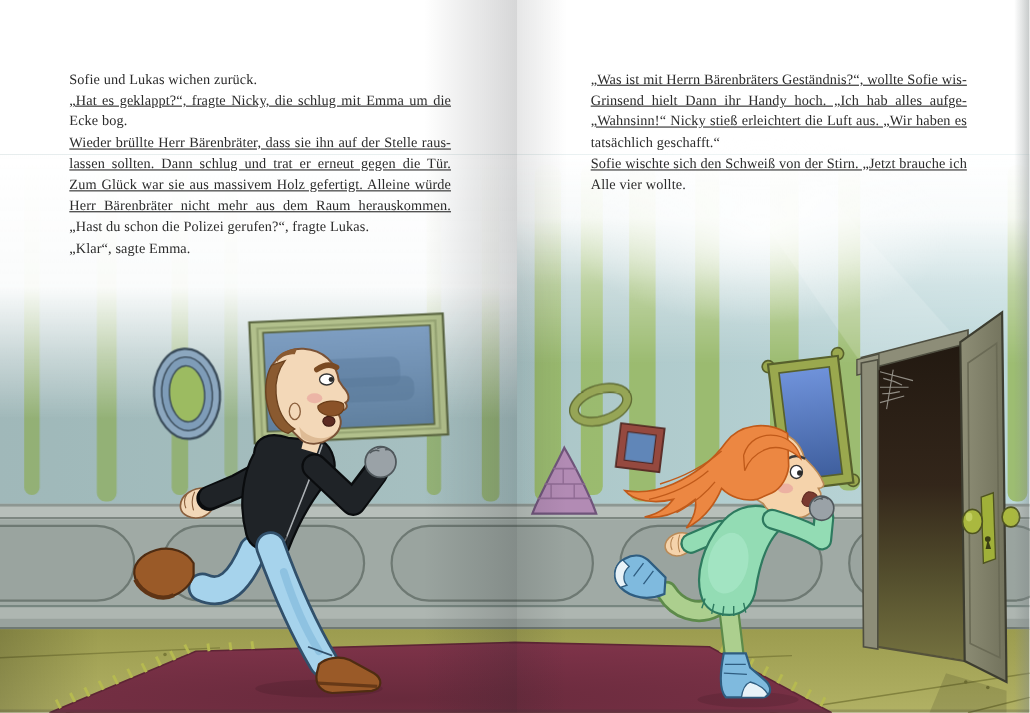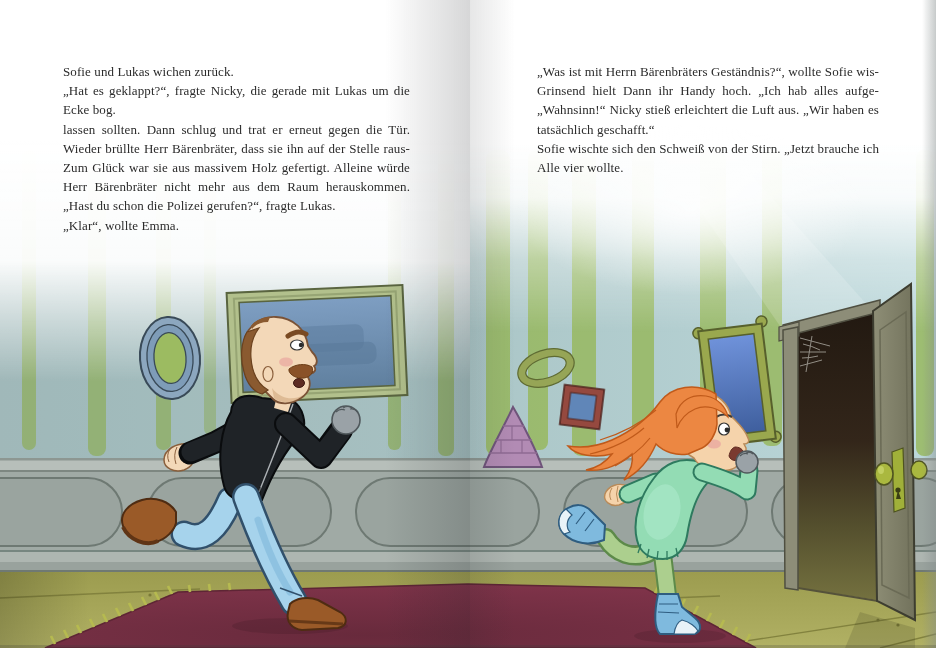--- a/index.html
+++ b/index.html
@@ -14,21 +14,21 @@
   .text-block{
     position:absolute;
     font-size:13px;
     line-height:19.2px;
     color:#2b2b2b;
     letter-spacing:0.1px;
   }
   .text-block.left{left:63px;top:62px;width:347px;}
   .text-block.right{left:537px;top:62px;width:342px;}
   .tl{white-space:nowrap;}
-  .tl.j{white-space:normal;text-align:justify;text-align-last:justify;}
+  .tl.j{white-space:normal;text-align:justify;text-align-last:justify;text-decoration:underline;}
 </style>
 </head>
 <body>
 
 <div class="spread">
 
 <svg class="illus" viewBox="0 0 936 648" aria-hidden="true">
   <defs>
     <linearGradient id="wallG" x1="0" y1="0" x2="1" y2="0">
       <stop offset="0" stop-color="#a3bcbd"></stop>
@@ -360,28 +360,28 @@
   </g>
 
   <rect x="385" y="0" width="85" height="648" fill="url(#gutterLG)"></rect>
   <rect x="470" y="0" width="45" height="648" fill="url(#gutterRG)"></rect>
   <rect x="922" y="0" width="14" height="648" fill="url(#edgeRG)"></rect>
   <rect x="0" y="645" width="936" height="3" fill="#3a3a3a" opacity="0.22"></rect>
 </svg>
 
 <div class="text-block left">
   <div class="tl">Sofie und Lukas wichen zurück.</div>
-  <div class="tl j">„Hat es geklappt?“, fragte Nicky, die gerade mit Lukas um die</div>
+  <div class="tl j">„Hat es geklappt?“, fragte Nicky, die schlug mit Emma um die</div>
   <div class="tl">Ecke bog.</div>
+  <div class="tl j">Wieder brüllte Herr Bärenbräter, dass sie ihn auf der Stelle raus-</div>
   <div class="tl j">lassen sollten. Dann schlug und trat er erneut gegen die Tür.</div>
-  <div class="tl j">Wieder brüllte Herr Bärenbräter, dass sie ihn auf der Stelle raus-</div>
   <div class="tl j">Zum Glück war sie aus massivem Holz gefertigt. Alleine würde</div>
   <div class="tl j">Herr Bärenbräter nicht mehr aus dem Raum herauskommen.</div>
   <div class="tl">„Hast du schon die Polizei gerufen?“, fragte Lukas.</div>
-  <div class="tl">„Klar“, wollte Emma.</div>
+  <div class="tl">„Klar“, sagte Emma.</div>
 </div>
 
 <div class="text-block right">
   <div class="tl j">„Was ist mit Herrn Bärenbräters Geständnis?“, wollte Sofie wis-</div>
   <div class="tl j">Grinsend hielt Dann ihr Handy hoch. „Ich hab alles aufge-</div>
   <div class="tl j">„Wahnsinn!“ Nicky stieß erleichtert die Luft aus. „Wir haben es</div>
   <div class="tl">tatsächlich geschafft.“</div>
   <div class="tl j">Sofie wischte sich den Schweiß von der Stirn. „Jetzt brauche ich</div>
   <div class="tl">Alle vier wollte.</div>
 </div>

